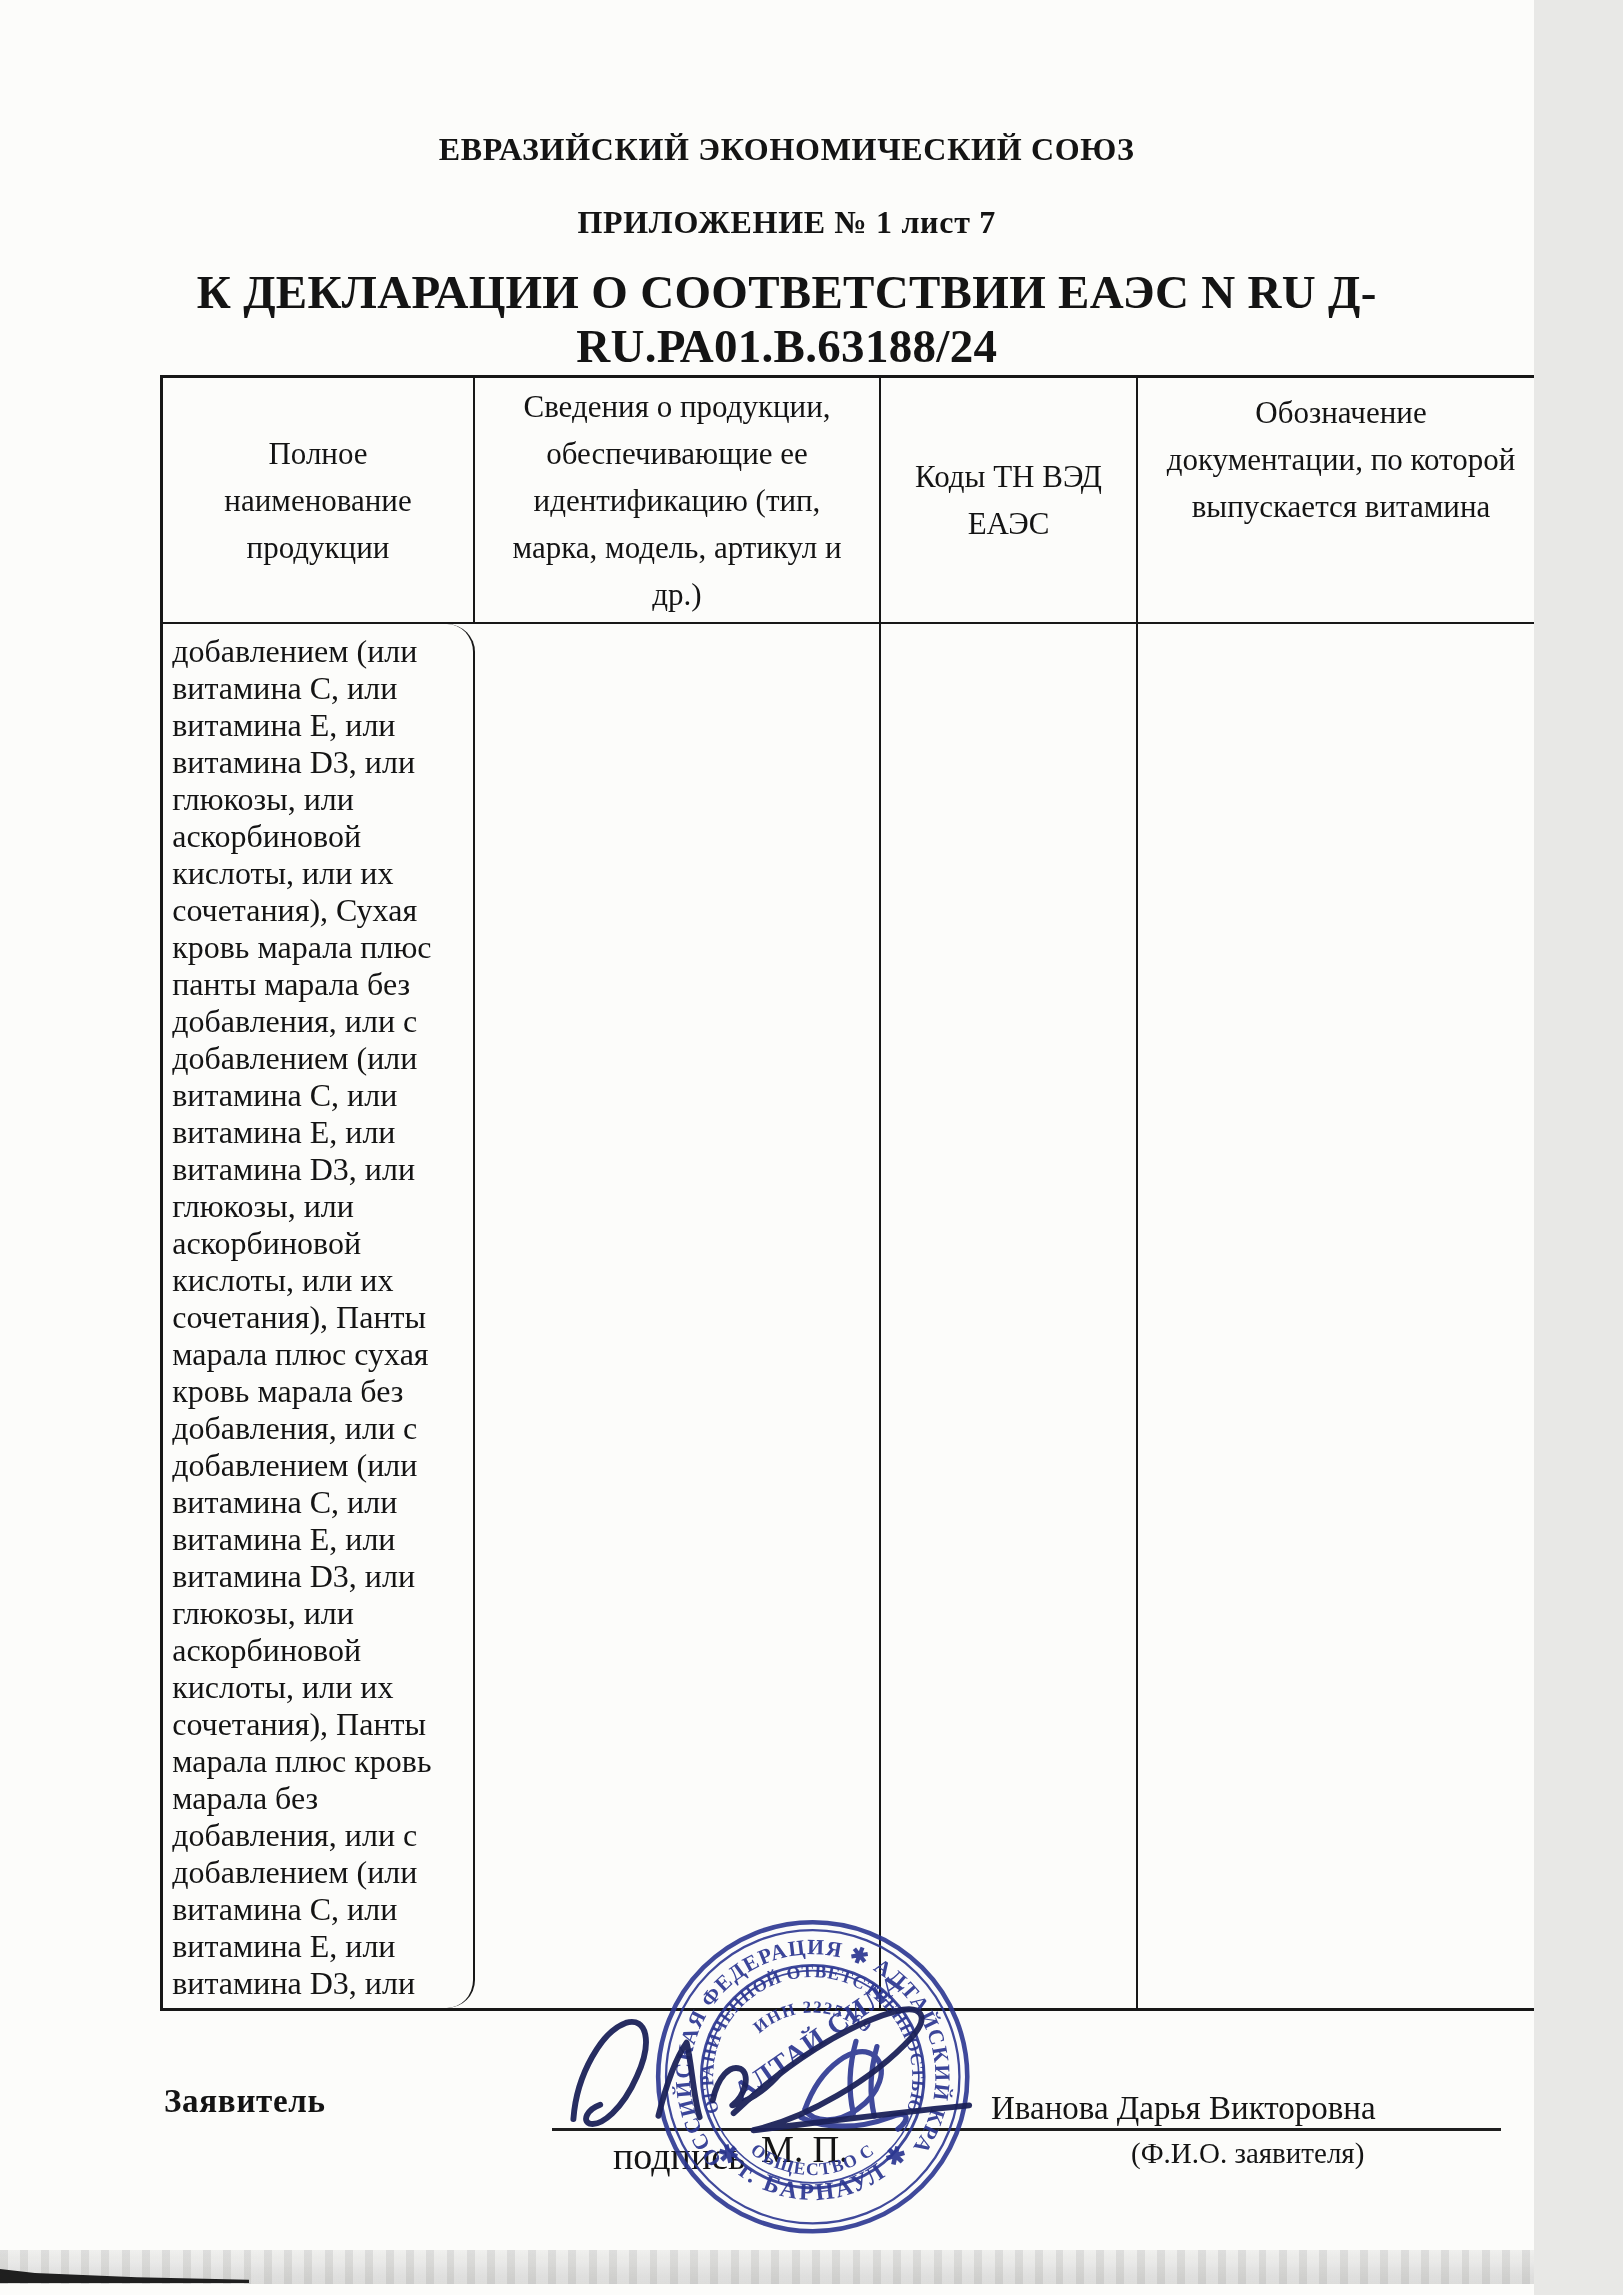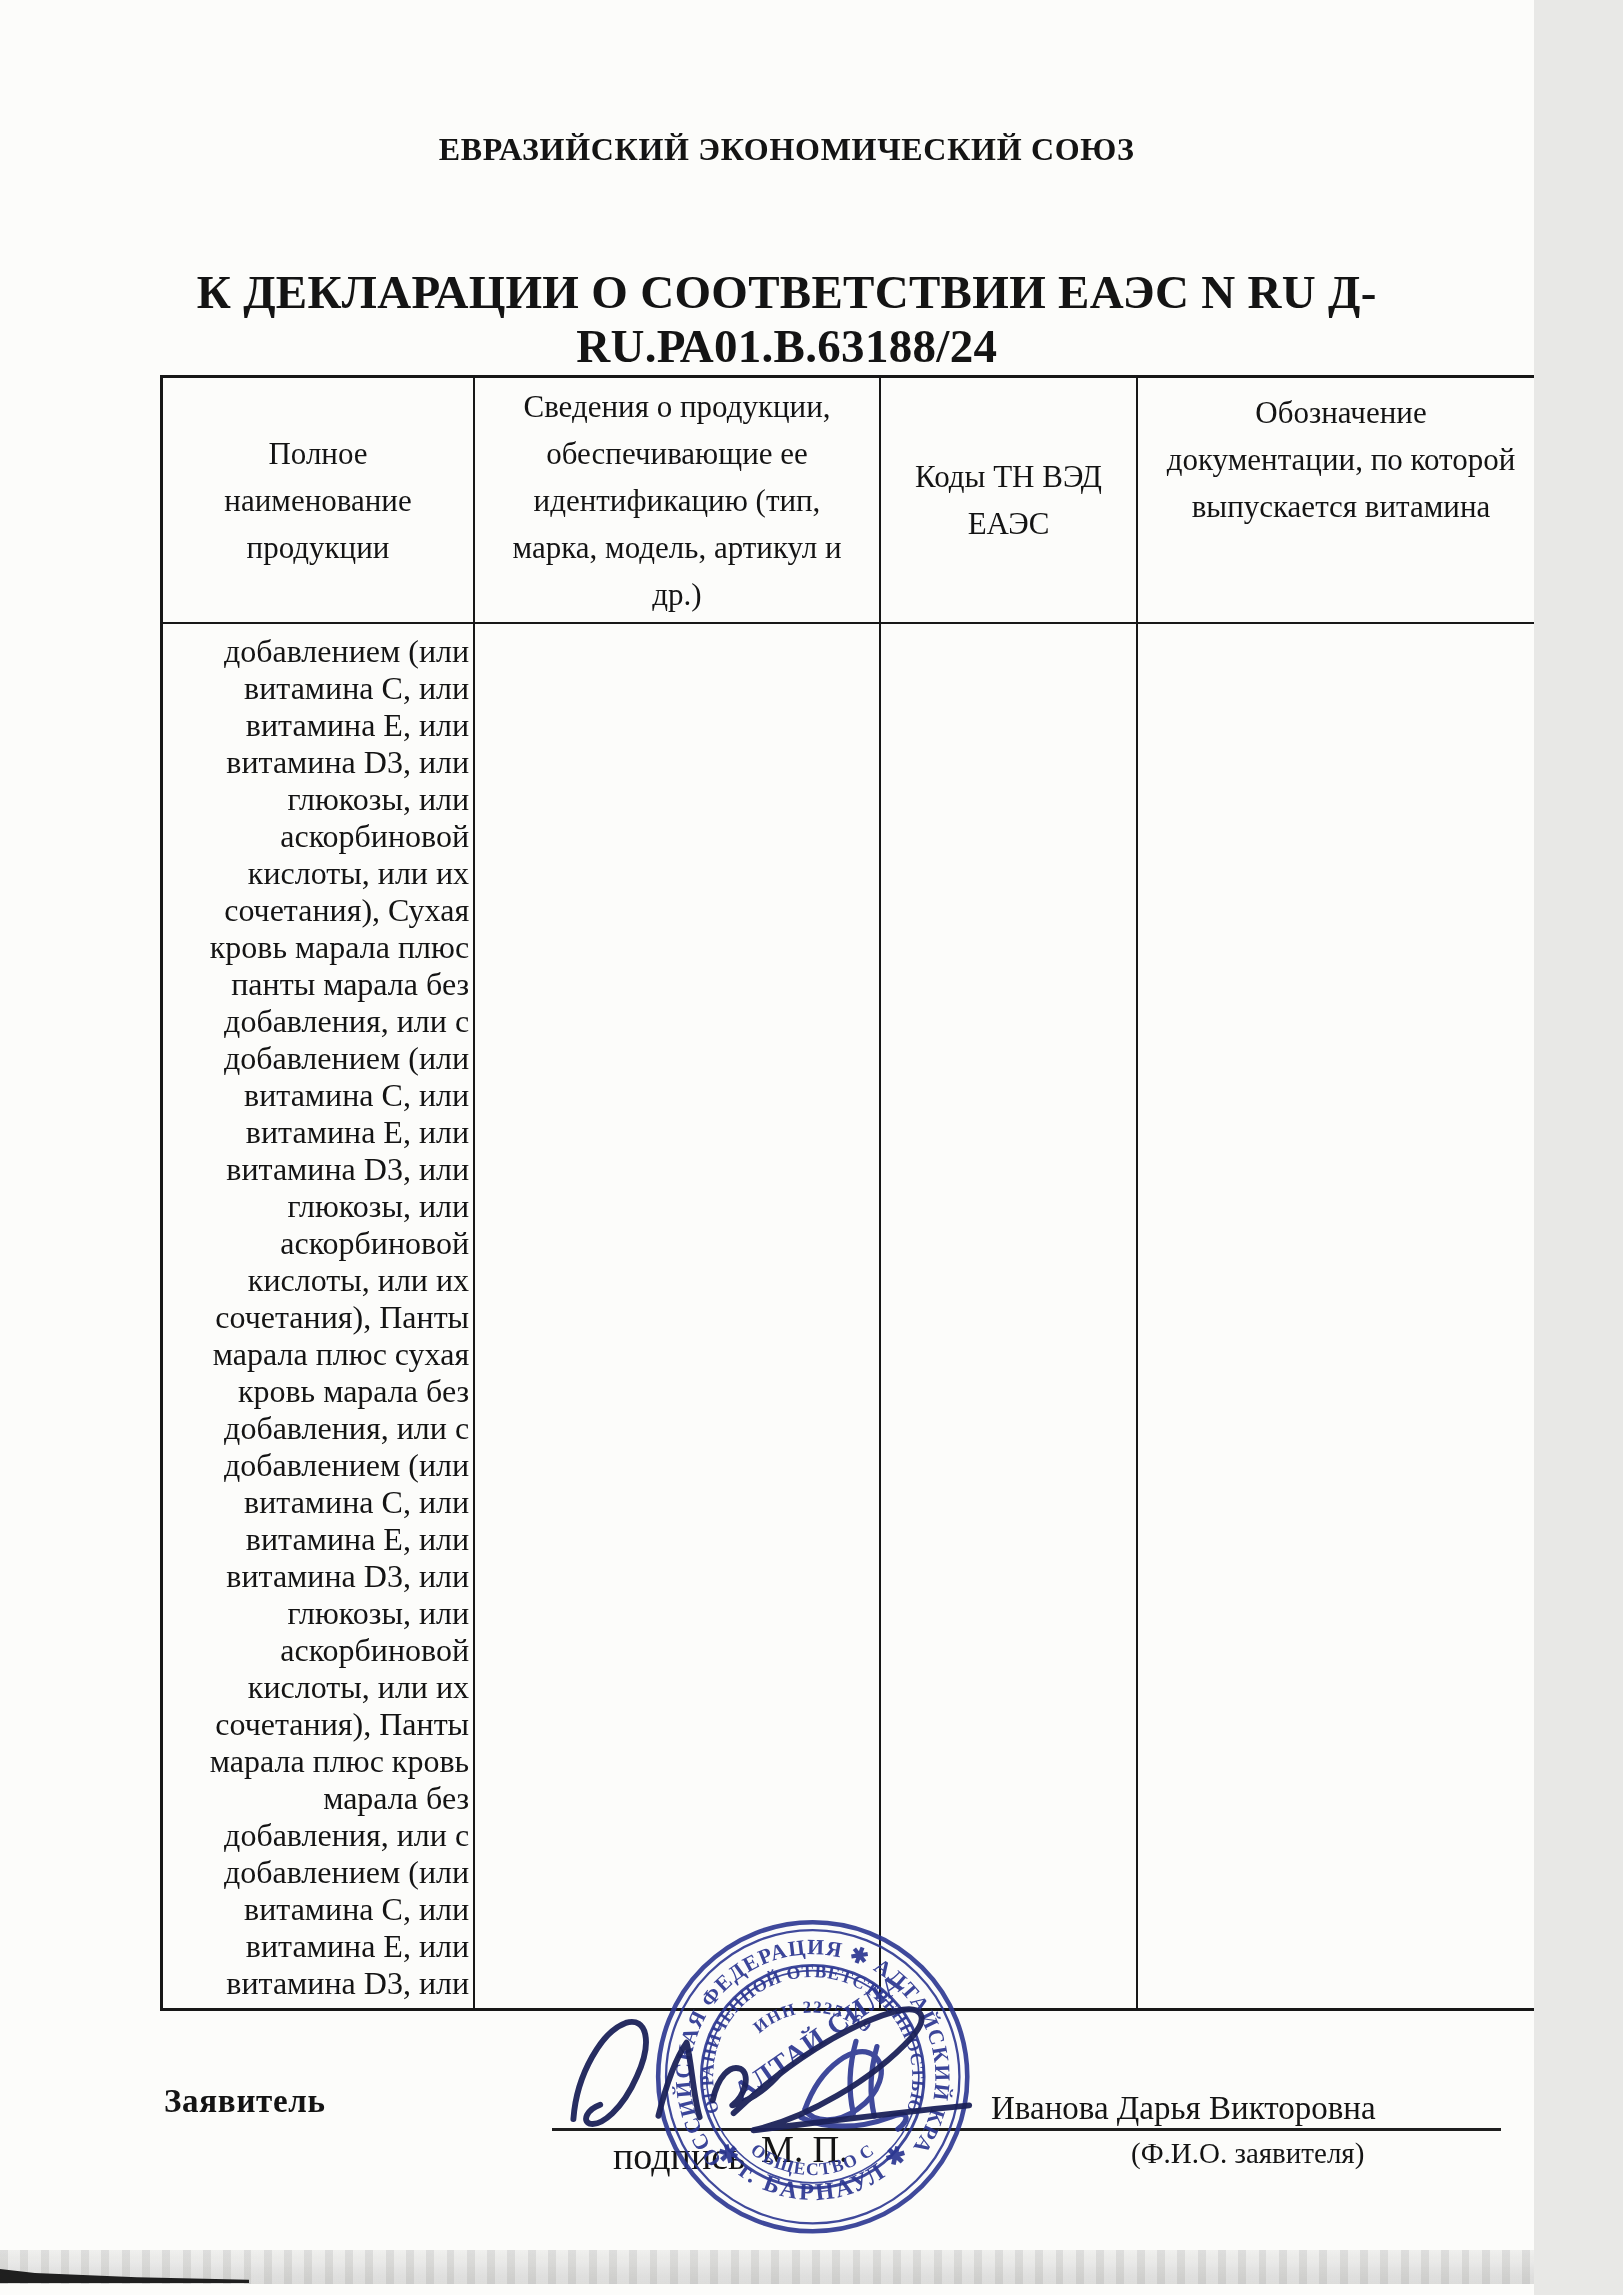--- a/index.html
+++ b/index.html
@@ -40,21 +40,22 @@
   .cell.hdr{
     border-bottom:2.6px solid #171717;
     display:flex;flex-direction:column;justify-content:center;
     text-align:center;
     font-size:31px;line-height:47px;
   }
   .cell.hdr.top-align{justify-content:flex-start;padding-top:10.5px;}
   .cell.body-text{
     padding:9.2px 3.9px 0 9.2px;
     font-size:32px;line-height:37px;
-    text-align:right;
+    text-align:left;
+    border-radius:28px;
   }
   
   .abs{position:absolute;}
   .applicant-label{left:164px;top:2083px;font-size:33px;font-weight:bold;letter-spacing:0.7px;}
   .sig-line{left:552px;top:2128px;width:949px;height:2.6px;background:#1f1f1f;z-index:1;}
   .sig-caption{left:613px;top:2134px;font-size:38px;z-index:1;}
   .seal-mark{left:761px;top:2128px;font-size:37px;z-index:1;}
   .applicant-name{left:991px;top:2090px;font-size:33px;z-index:1;}
   .name-caption{left:1131px;top:2137px;font-size:29px;z-index:1;text-align:right;}
   .stamp-svg{left:649px;top:1913px;z-index:2;}
@@ -72,20 +73,21 @@
     background:#1f1f1f;
     clip-path:polygon(0 0, 14% 28%, 55% 58%, 100% 74%, 100% 100%, 0 100%);
   }
 </style>
 </head>
 <body>
 
 <div class="page">
 
   <div class="title t1">ЕВРАЗИЙСКИЙ ЭКОНОМИЧЕСКИЙ СОЮЗ</div>
+  <div class="title t2">ПРИЛОЖЕНИЕ № 1 лист 7</div>
   <div class="title t3">К ДЕКЛАРАЦИИ О СООТВЕТСТВИИ ЕАЭС N RU Д-RU.РА01.В.63188/24</div>
 
   <div class="doc-table">
     <div class="cell hdr ml">Полное
 наименование
 продукции</div>
     <div class="cell hdr ml">Сведения о продукции,
 обеспечивающие ее
 идентификацию (тип,
 марка, модель, артикул и

